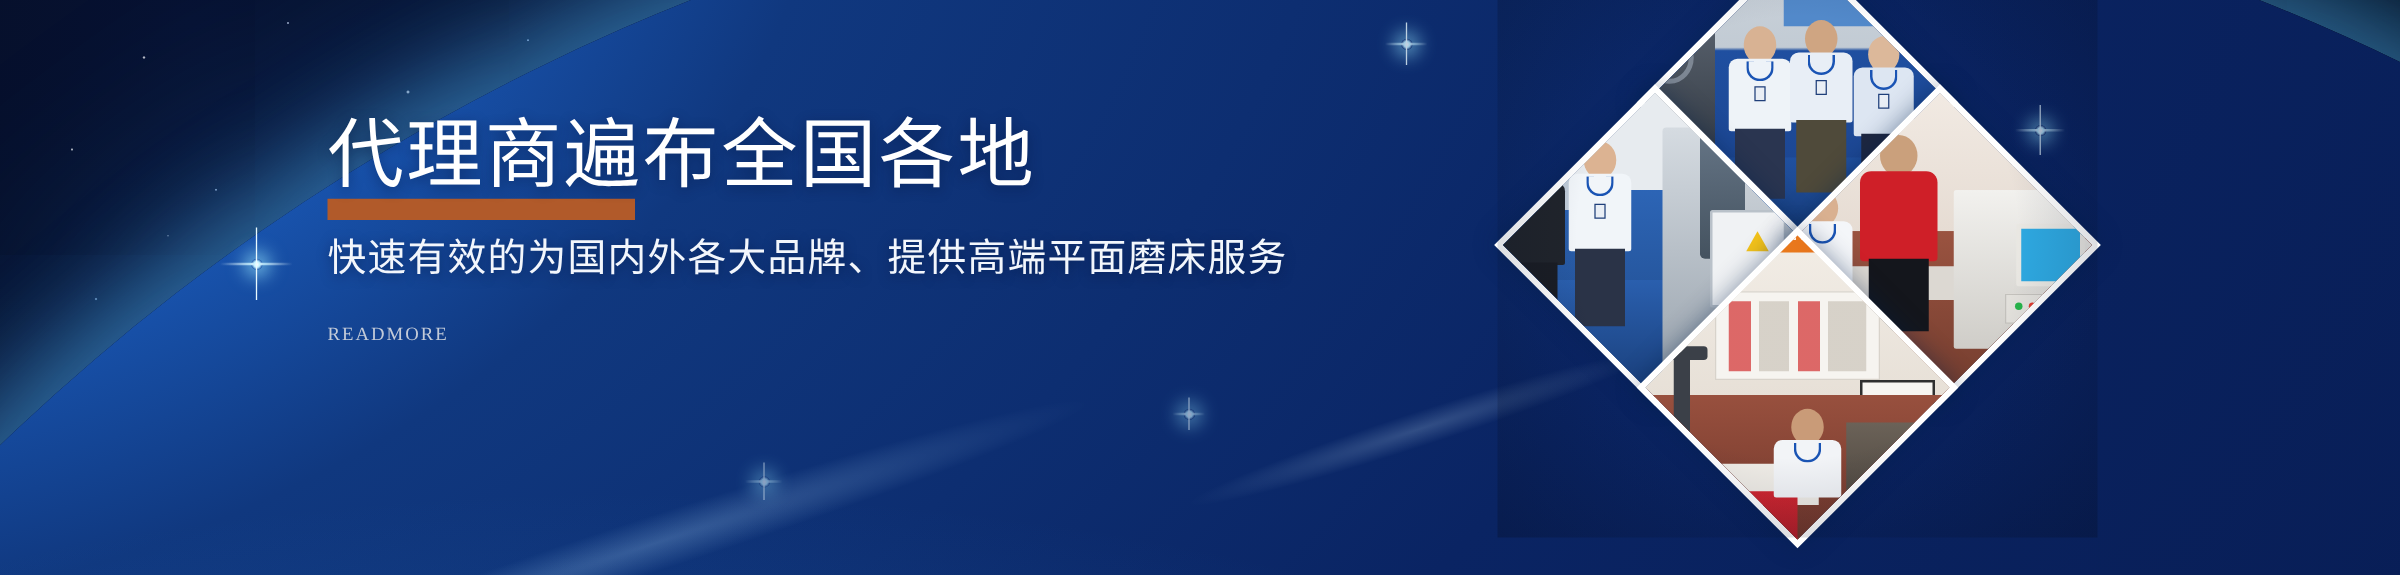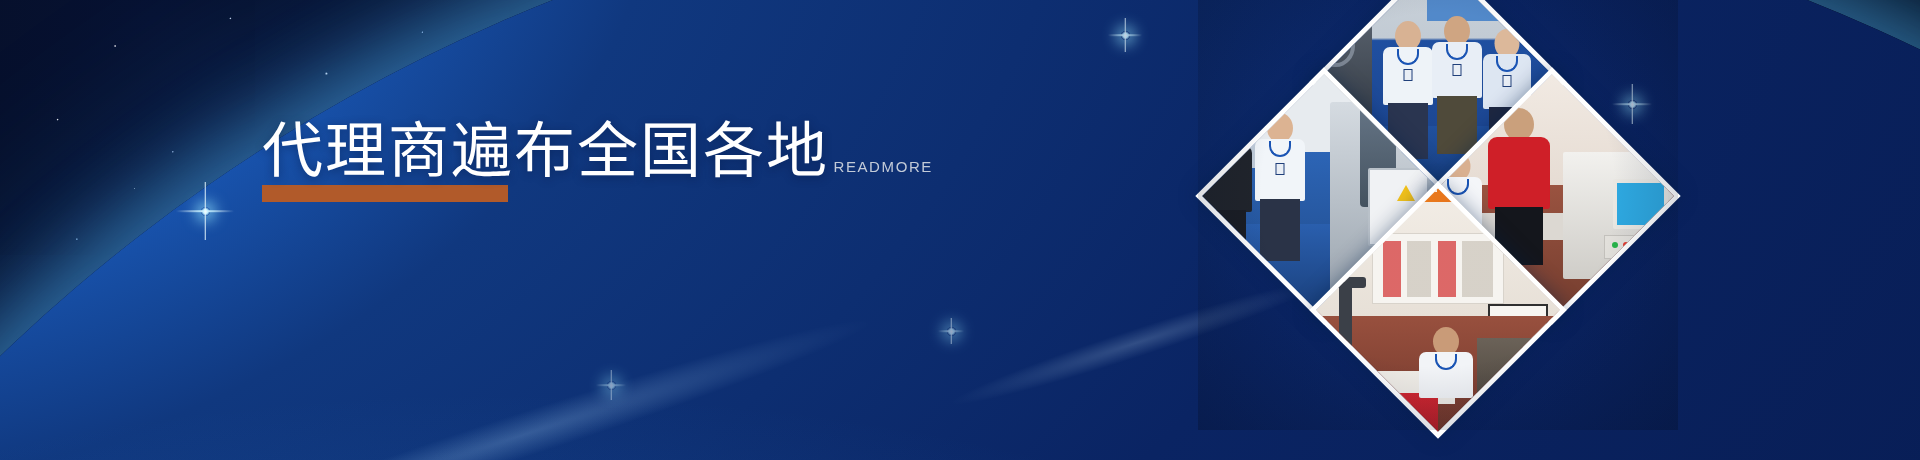--- a/index.html
+++ b/index.html
@@ -156,23 +156,24 @@
   #sp1 { left:176px;  top:182px;  width:58px;  height:58px; }
   #sp2 { left:1108px; top:18px;   width:34px;  height:34px; opacity:.8; }
   #sp3 { left:1612px; top:84px;   width:40px;  height:40px; opacity:.75; }
   #sp4 { left:938px;  top:318px;  width:26px;  height:26px; opacity:.6; }
   #sp5 { left:596px;  top:370px;  width:30px;  height:30px; opacity:.55; }
 
   
   .copy {
     position:absolute;
     left:262px;
-    top:121px;
+    top:95px;
     width:760px;
     z-index:6;
+    font-family:Liberation Serif, serif;
   }
   .headline-wrap { position:relative; display:inline-block; }
   .headline-rule {
     position:absolute;
     left:0;
     top:64px;
     width:246px;
     height:17px;
     background:#b15a2a;
     z-index:0;
@@ -480,20 +481,21 @@
     </div>
   <div class="sparkle" id="sp5">
       <span class="sp-core"></span>
     </div>
 
   <div class="copy">
     <div class="headline-wrap">
       <span class="headline-rule"></span>
       <h1 class="headline">代理商遍布全国各地</h1>
     </div>
+    <p class="subhead">快速有效的为国内外各大品牌、提供高端平面磨床服务</p>
     <a class="readmore" href="#">READMORE</a>
   </div>
 
   <div class="collage">
 
     <div class="dia d-top">
       <div class="ph ph-team">
 
         <span class="wall"></span>
         <span class="floor"></span>

